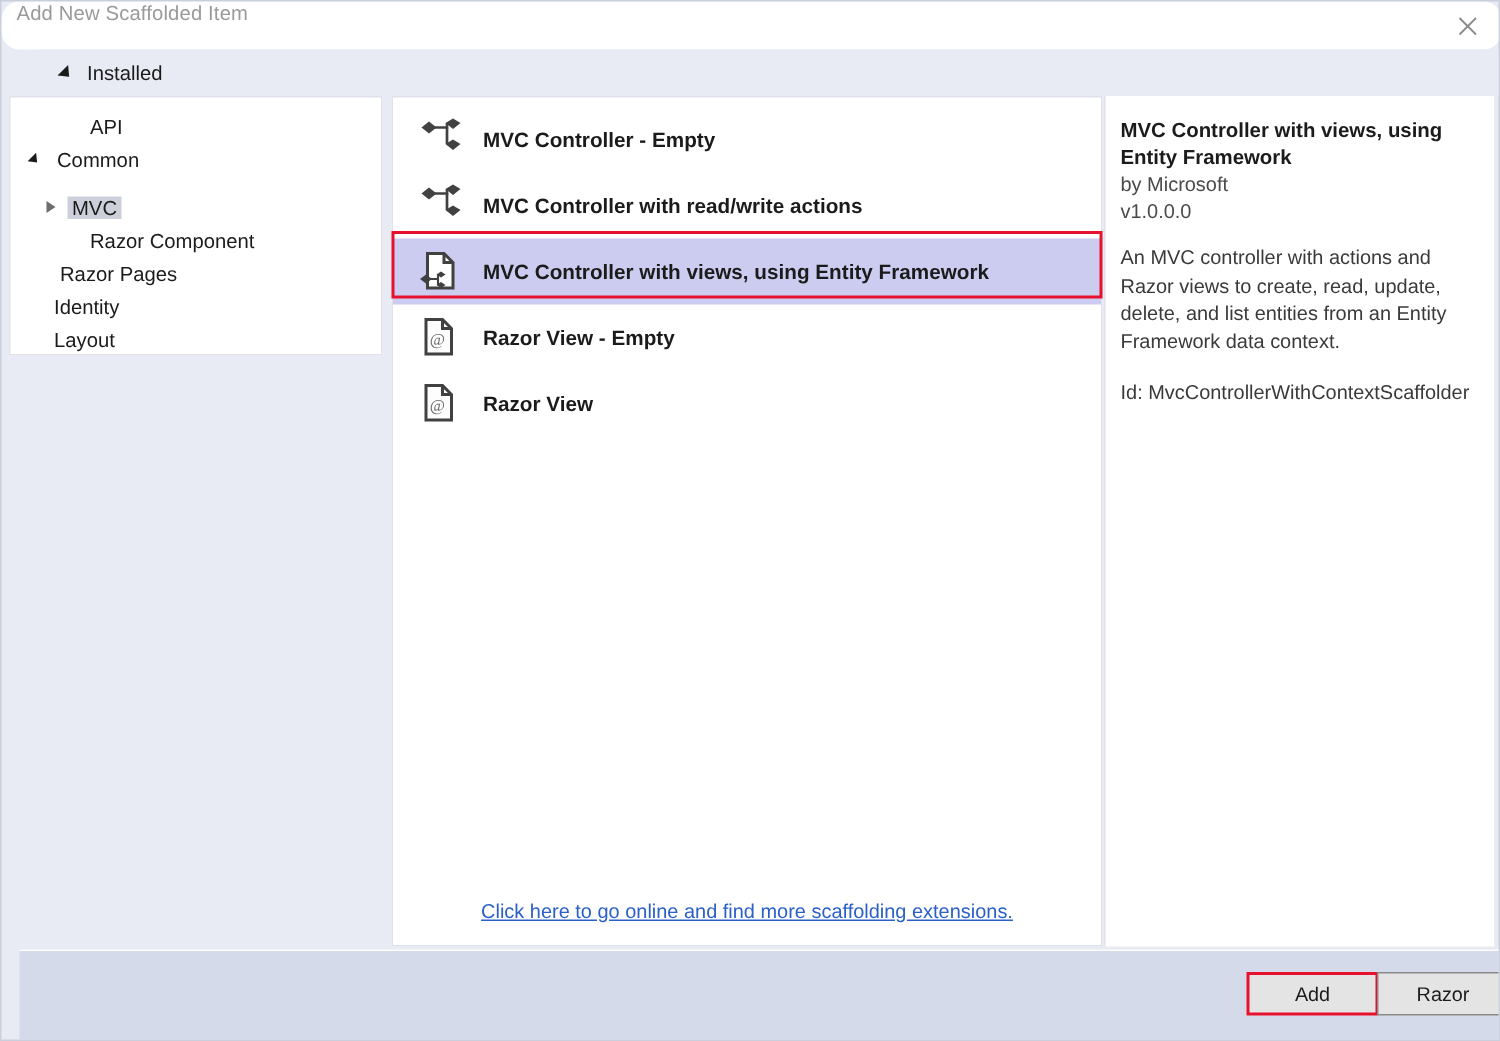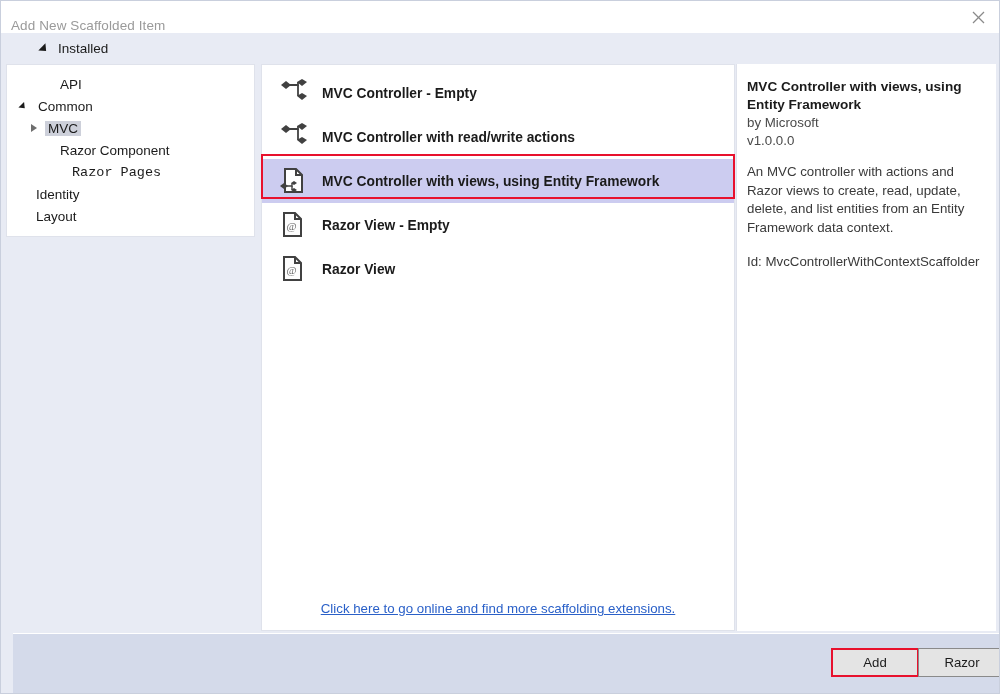--- a/index.html
+++ b/index.html
@@ -24,21 +24,22 @@
   }
 
   
   .titlebar {
     position: absolute;
     left: 0; top: 0;
     width: 1000px;
     height: 32px;
     background: #ffffff;
     display: flex;
-    align-items: flex-end;
+    align-items: flex-start;
+    border-radius: 12px;
   }
   .titlebar-text {
     margin-left: 10px;
     font-size: 13.5px;
     color: #9a9a9a;
     letter-spacing: 0.1px;
     white-space: nowrap;
   }
   .close-btn {
     position: absolute;
@@ -282,29 +283,29 @@
 
   <div class="tree-panel">
     <div class="tree-item" style="padding-left:36px;">
       <span class="tree-arrow-blank"></span>
       <span class="tree-label">API</span>
     </div>
     <div class="tree-item" style="padding-left:12px;">
       <span class="tree-arrow-open"></span>
       <span class="tree-label">Common</span>
     </div>
-    <div class="tree-item selected" style="padding-left:24px;">
+    <div class="tree-item selected" style="padding-left:24px;margin-top:10px;">
       <span class="tree-arrow-closed"></span>
       <span class="tree-label">MVC</span>
     </div>
     <div class="tree-item" style="padding-left:36px;">
       <span class="tree-arrow-blank"></span>
       <span class="tree-label">Razor Component</span>
     </div>
-    <div class="tree-item" style="padding-left:48px;font-family:Liberation Mono, monospace;">
+    <div class="tree-item" style="padding-left:16px;">
       <span class="tree-arrow-blank"></span>
       <span class="tree-label">Razor Pages</span>
     </div>
     <div class="tree-item" style="padding-left:12px;">
       <span class="tree-arrow-blank"></span>
       <span class="tree-label">Identity</span>
     </div>
     <div class="tree-item" style="padding-left:12px;">
       <span class="tree-arrow-blank"></span>
       <span class="tree-label">Layout</span>

